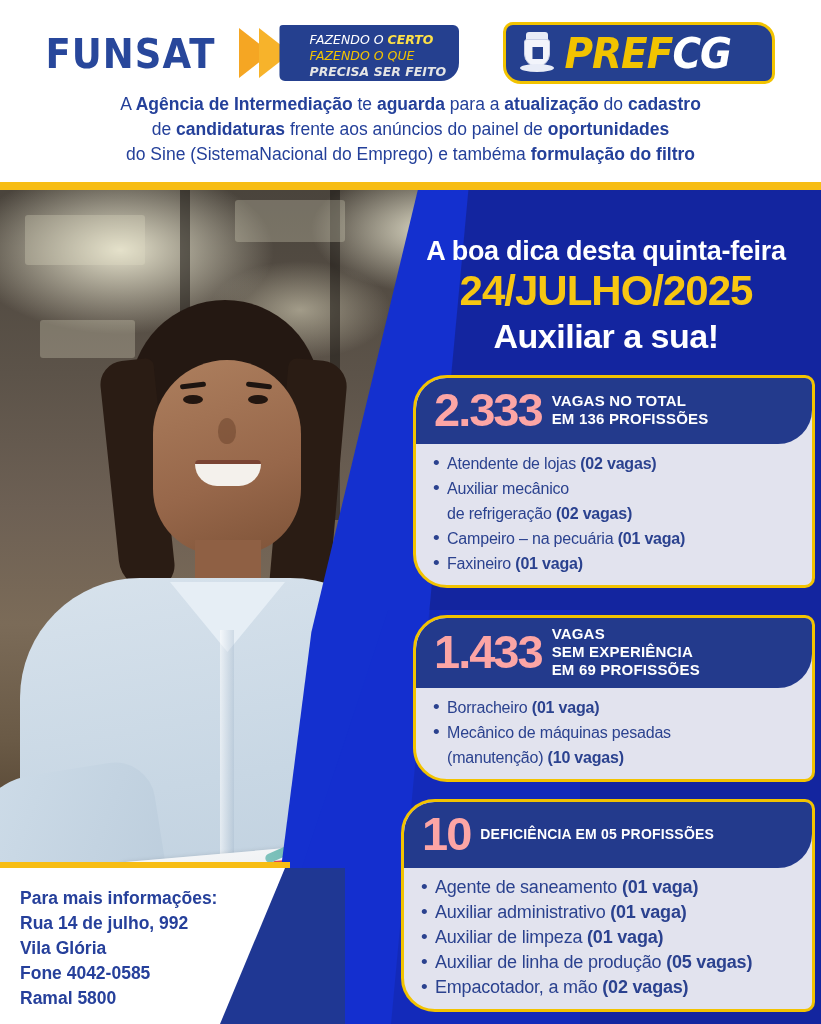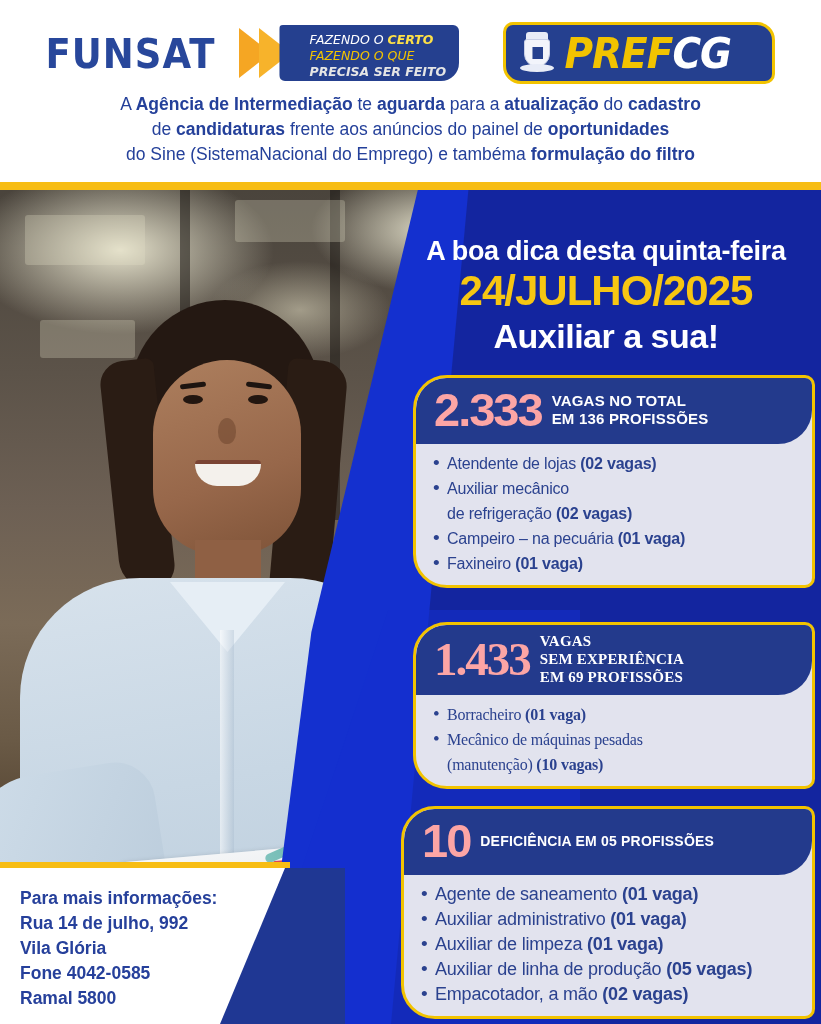--- a/index.html
+++ b/index.html
@@ -279,21 +279,21 @@
   }
 
   
   .card {
     position:relative;
     border:3px solid #f2c300;
     background:#e2e3ee;
     overflow:hidden;
   }
   .card-1 { margin:18px 6px 0 22px; border-radius:34px 10px 10px 34px; }
-  .card-2 { margin:34px 6px 0 22px; border-radius:34px 10px 10px 34px;font-family:Liberation Serif, serif; }
+  .card-2 { margin:27px 6px 0 22px; border-radius:34px 10px 10px 34px; }
   .card-3 { margin:17px 6px 0 10px;  border-radius:34px 10px 10px 34px; }
 
   .card-head {
     background:#233a8c; color:#fff;
     display:flex; align-items:center; gap:10px;
     padding:7px 14px 9px 18px;
     border-radius:30px 0 34px 0;
   }
   .card-num {
     color:#fca5a5; font-weight:bold; letter-spacing:-2px;

